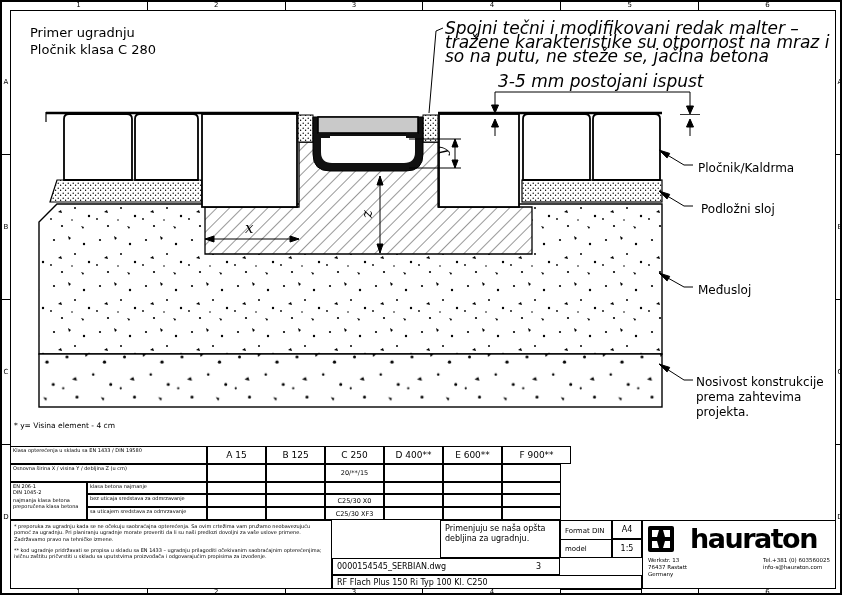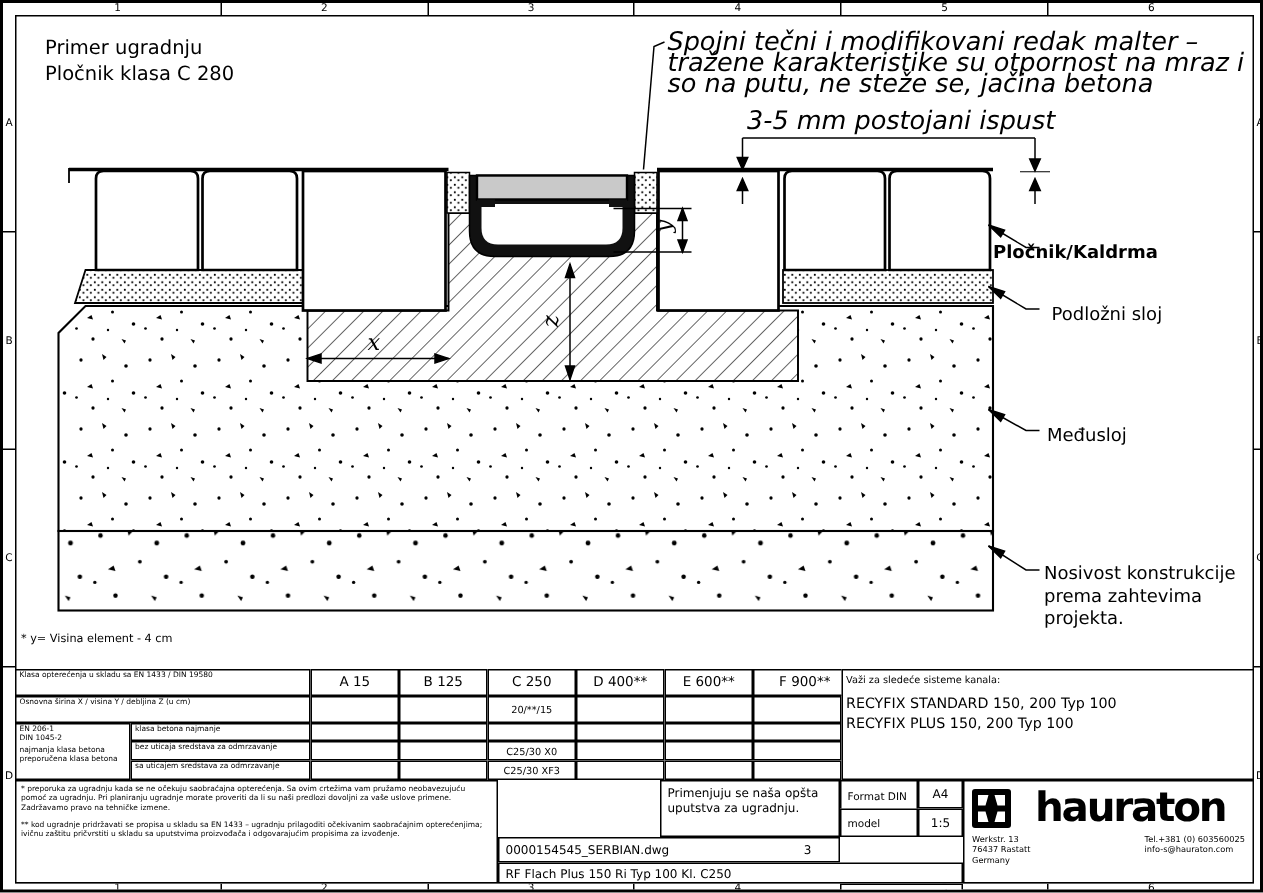--- a/index.html
+++ b/index.html
@@ -221,39 +221,34 @@
         <polygon points="657,362 667.7,365.4 665.1,369.9"></polygon>
     </g>
   </svg>
 
   <div class="txt title-block" style="left:28px;top:22px;">
     <div>Primer ugradnju</div>
     <div>Pločnik klasa C 280</div>
   </div>
   <div class="txt note" style="left:443px;top:19px;width:388px;">Spojni tečni i modifikovani redak malter – tražene karakteristike su otpornost na mraz i so na putu, ne steže se, jačina betona</div>
   <div class="txt note" style="left:496px;top:72px;">3-5 mm postojani ispust</div>
-  <div class="txt lead-label" style="left:660px;top:159px;font-weight:bold;">Pločnik/Kaldrma</div>
+  <div class="txt lead-label" style="left:696px;top:159px;">Pločnik/Kaldrma</div>
   <div class="txt lead-label" style="left:699px;top:200px;">Podložni sloj</div>
   <div class="txt lead-label" style="left:696px;top:281px;">Međusloj</div>
   <div class="txt lead-label" style="left:694px;top:373px;width:146px;">Nosivost konstrukcije prema zahtevima projekta.</div>
   <div class="txt foot" style="left:12px;top:419px;">* y= Visina element - 4 cm</div>
 
   <div class="cell tiny" style="left:8px;top:444px;width:197px;height:18px;">Klasa opterećenja u skladu sa EN 1433 / DIN 19580</div>
   <div class="cell cls" style="left:205px;top:444px;width:59px;height:18px;">A 15</div>
   <div class="cell cls" style="left:264px;top:444px;width:59px;height:18px;">B 125</div>
   <div class="cell cls" style="left:323px;top:444px;width:59px;height:18px;">C 250</div>
   <div class="cell cls" style="left:382px;top:444px;width:59px;height:18px;">D 400**</div>
   <div class="cell cls" style="left:441px;top:444px;width:59px;height:18px;">E 600**</div>
   <div class="cell cls" style="left:500px;top:444px;width:69px;height:18px;">F 900**</div>
 
-  <div class="cell" style="left:559px;top:444px;width:275px;height:74px;">
-    <div class="sys-head">Važi za sledeće sisteme kanala:</div>
-    <div class="sys-item">RECYFIX STANDARD 150, 200 Typ 100</div>
-    <div class="sys-item">RECYFIX PLUS 150, 200 Typ 100</div>
-  </div>
 
   <div class="cell tiny" style="left:8px;top:462px;width:197px;height:18px;">Osnovna širina X / visina Y / debljina Z (u cm)</div>
   <div class="cell" style="left:205px;top:462px;width:59px;height:18px;"></div>
   <div class="cell" style="left:264px;top:462px;width:59px;height:18px;"></div>
   <div class="cell val" style="left:323px;top:462px;width:59px;height:18px;">20/**/15</div>
   <div class="cell" style="left:382px;top:462px;width:59px;height:18px;"></div>
   <div class="cell" style="left:441px;top:462px;width:59px;height:18px;"></div>
   <div class="cell" style="left:500px;top:462px;width:59px;height:18px;"></div>
 
   <div class="cell tiny" style="left:8px;top:480px;width:77px;height:38px;">
@@ -285,21 +280,21 @@
   <div class="cell val" style="left:323px;top:505px;width:59px;height:13px;">C25/30 XF3</div>
   <div class="cell" style="left:382px;top:505px;width:59px;height:13px;"></div>
   <div class="cell" style="left:441px;top:505px;width:59px;height:13px;"></div>
   <div class="cell" style="left:500px;top:505px;width:59px;height:13px;"></div>
 
   <div class="cell fineprint" style="left:8px;top:518px;width:322px;height:69px;">
     <div class="pre">* preporuka za ugradnju kada se ne očekuju saobraćajna opterećenja. Sa ovim crtežima vam pružamo neobavezujuću pomoć za ugradnju. Pri planiranju ugradnje morate proveriti da li su naši predlozi dovoljni za vaše uslove primene.
 Zadržavamo pravo na tehničke izmene.</div>
     <div class="pre p2">** kod ugradnje pridržavati se propisa u skladu sa EN 1433 – ugradnju prilagoditi očekivanim saobraćajnim opterećenjima; ivičnu zaštitu pričvrstiti u skladu sa uputstvima proizvođača i odgovarajućim propisima za izvođenje.</div>
   </div>
-  <div class="cell smallnote" style="left:438px;top:518px;width:120px;height:38px;">Primenjuju se naša opšta uputstva za ugradnju.</div>
+  <div class="cell smallnote" style="left:438px;top:518px;width:120px;height:38px;">Primenjuju se naša opšta debljina za ugradnju.</div>
   <div class="cell lbl7" style="left:558px;top:518px;width:52px;height:21px;">Format DIN</div>
   <div class="cell cen8" style="left:610px;top:518px;width:30px;height:19px;">A4</div>
   <div class="cell lbl7" style="left:558px;top:537px;width:52px;height:19px;">model</div>
   <div class="cell cen8" style="left:610px;top:537px;width:30px;height:19px;">1:5</div>
   <div class="cell file" style="left:330px;top:556px;width:228px;height:17px;">
     <span>0000154545_SERBIAN.dwg</span>
     <span class="sheet">3</span>
   </div>
   <div class="cell lbl7" style="left:558px;top:587px;width:82px;height:17px;font-size:8px;">E8Bw</div>
   <div class="cell lbl7" style="left:330px;top:573px;width:310px;height:14px;font-size:8px;">RF Flach Plus 150 Ri Typ 100 Kl. C250</div>

